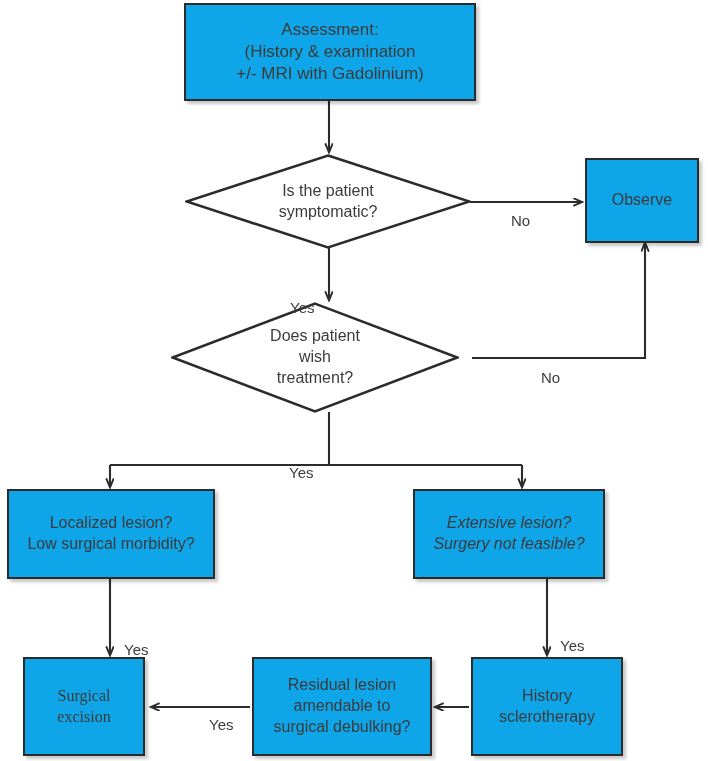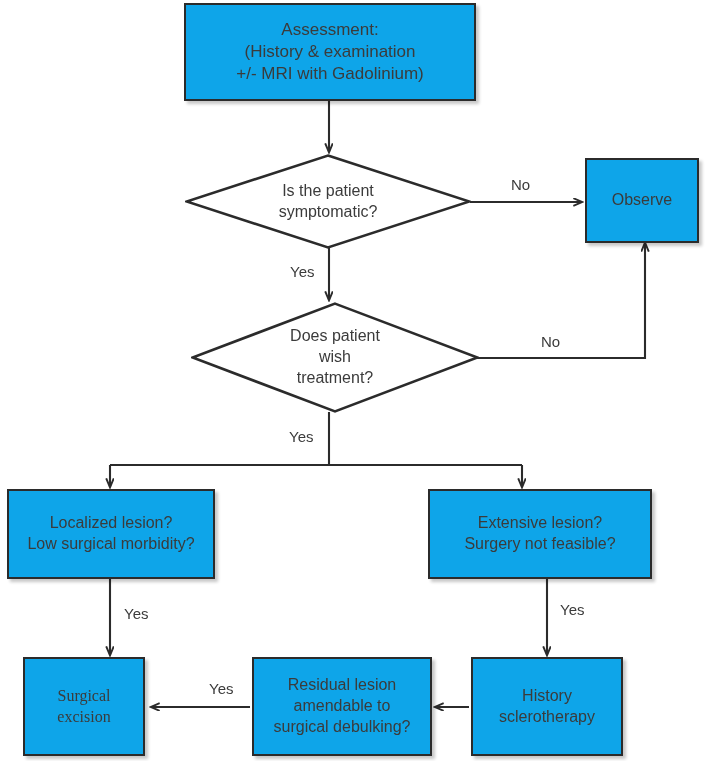--- a/index.html
+++ b/index.html
@@ -55,20 +55,21 @@
     position: relative;
     z-index: 2;
     white-space: pre-line;
     text-align: center;
   }
   .edge-label {
     position: absolute;
     color: #3b3b3b;
     white-space: nowrap;
     font-size: 15px;
+    margin-top: 36px;
   }
   .fs17 { font-size: 17px; }
   .fs16 { font-size: 16px; }
 </style>
 </head>
 <body>
 
 <div id="canvas">
 
   <svg class="edges" viewBox="0 0 708 761" xmlns="http://www.w3.org/2000/svg">
@@ -113,35 +114,35 @@
       <polygon points="143,1.6 284.4,47.5 143,93.4 1.6,47.5" fill="#ffffff" stroke="#2b2b2b" stroke-width="2.6" vector-effect="non-scaling-stroke"></polygon>
     </svg>
     <span class="txt">Is the patient
 symptomatic?</span>
   </div>
 
   <div class="node box fs16" style="left:585px; top:158px; width:114px; height:85px;justify-content:center;">
     <span class="txt">Observe</span>
   </div>
 
-  <div class="node diamond fs16" style="left:191px; top:302px; width:288px; height:111px;">
+  <div class="node diamond fs16" style="left:171px; top:302px; width:288px; height:111px;">
     <svg class="dshape" viewBox="0 0 288 111" preserveAspectRatio="none">
       <polygon points="144,1.6 286.4,55.5 144,109.4 1.6,55.5" fill="#ffffff" stroke="#2b2b2b" stroke-width="2.6" vector-effect="non-scaling-stroke"></polygon>
     </svg>
     <span class="txt">Does patient
 wish
 treatment?</span>
   </div>
 
   <div class="node box fs16" style="left:7px; top:489px; width:208px; height:90px;">
     <span class="txt">Localized lesion?
 Low surgical morbidity?</span>
   </div>
 
-  <div class="node box fs16" style="left:428px; top:489px; width:224px; height:90px;">
+  <div class="node box fs16" style="left:413px; top:489px; width:192px; height:90px;font-style:italic;">
     <span class="txt">Extensive  lesion?
 Surgery not feasible?</span>
   </div>
 
   <div class="node box fs16" style="left:23px; top:657px; width:122px; height:99px;font-family:Liberation Serif, serif;">
     <span class="txt">Surgical excision</span>
   </div>
 
   <div class="node box fs16" style="left:252px; top:657px; width:180px; height:99px;">
     <span class="txt">Residual lesion

